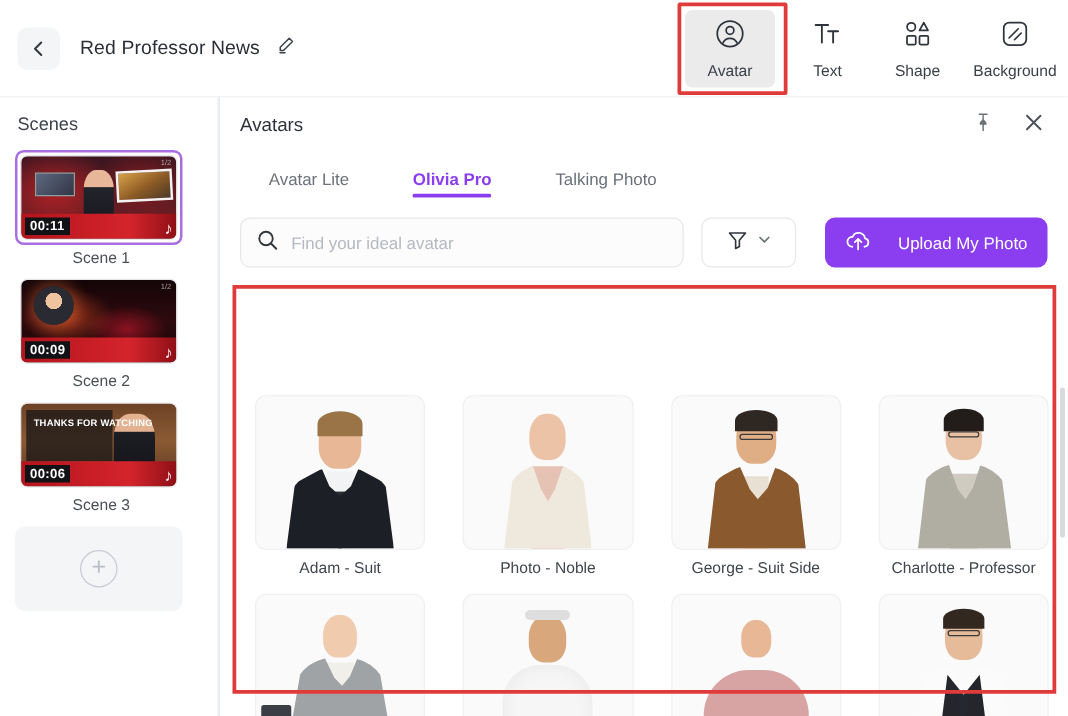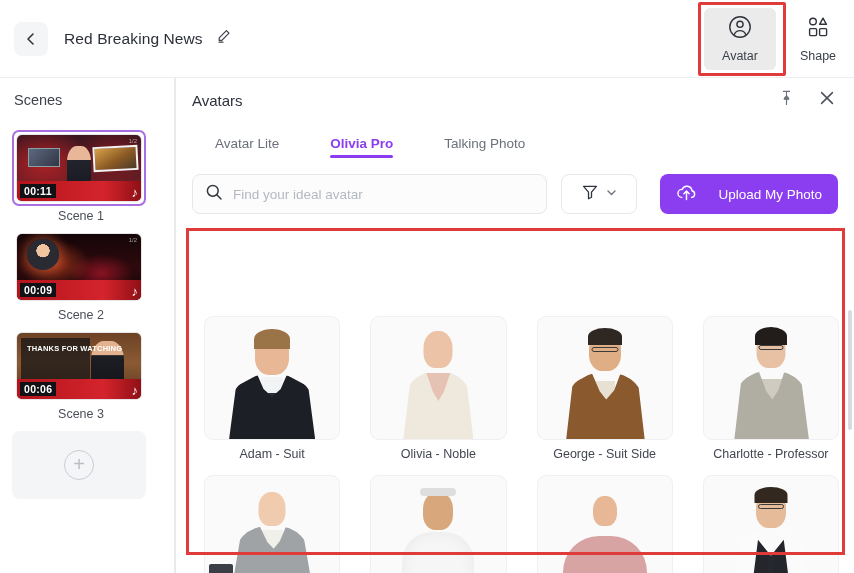--- a/index.html
+++ b/index.html
@@ -43,21 +43,21 @@
     border:3px solid #e03b3b; border-radius:2px; pointer-events:none;
   }
   .tool-bg { width:84px; }
 
   
   .sidebar {
     position:absolute; left:0; top:78px; width:175px; height:495px;
     background:#ffffff; border-right:1px solid #e8eaee;
     padding:14px 0 0 0; overflow:hidden;
   }
-  .scenes-title { font-size:14.5px; color:#3d424b; margin:0 0 22px 14px; }
+  .scenes-title { font-size:14.5px; color:#3d424b; margin:0 0 12px 14px; }
   .scene { margin:0 0 6px 12px; width:150px; }
   .thumb-outer {
     width:134px; height:76px; border-radius:7px; padding:3px;
     border:2px solid transparent; position:relative;
   }
   .thumb-outer.selected { border-color:#a96fe0; }
   .thumb {
     width:100%; height:100%; border-radius:5px; position:relative;
     overflow:hidden; box-shadow:0 0 0 1px #e6e6e9;
   }
@@ -183,21 +183,21 @@
 <div id="app">
 
   <div class="topbar">
     <div class="back-btn">
       <span>
         <svg width="14" height="14" viewBox="0 0 14 14">
             <path d="M9 2L4 7l5 5" fill="none" stroke="#33383f" stroke-width="1.6" stroke-linecap="round" stroke-linejoin="round"></path>
           </svg>
       </span>
     </div>
-    <div class="proj-title">Red Breaking News</div>
+    <div class="proj-title">Red Professor News</div>
     <div class="edit-pencil">
       <span>
         <svg width="17" height="17" viewBox="0 0 17 17">
             <path d="M11.4 2.6l2.6 2.6-7.2 7.2H4.2V9.8z" fill="none" stroke="#3b4049" stroke-width="1.2" stroke-linejoin="round"></path>
             <path d="M4 14.2h4" stroke="#3b4049" stroke-width="1.2" stroke-linecap="round"></path>
           </svg>
       </span>
     </div>
 
     <div class="tools">
@@ -208,33 +208,51 @@
                 <circle cx="13" cy="13" r="10.2" fill="none" stroke="#2f343c" stroke-width="1.4"></circle>
                 <circle cx="13" cy="10.3" r="3.1" fill="none" stroke="#2f343c" stroke-width="1.4"></circle>
                 <path d="M7.4 20.3a6.1 6.1 0 0111.2 0" fill="none" stroke="#2f343c" stroke-width="1.4" stroke-linecap="round"></path>
               </svg>
           </span>
           <span class="tlabel">Avatar</span>
         </div>
         <div class="tool-annot"></div>
       </div>
 
+      <div class="tool">
+        <span>
+          <svg width="26" height="26" viewBox="0 0 26 26">
+              <path d="M3.5 6h10M8.5 6v14" fill="none" stroke="#2f343c" stroke-width="1.5" stroke-linecap="round"></path>
+              <path d="M13.5 11h8M17.5 11v9" fill="none" stroke="#2f343c" stroke-width="1.5" stroke-linecap="round"></path>
+            </svg>
+        </span>
+        <span class="tlabel">Text</span>
+      </div>
 
       <div class="tool">
         <span>
           <svg width="26" height="26" viewBox="0 0 26 26">
               <circle cx="8" cy="7.5" r="3.3" fill="none" stroke="#2f343c" stroke-width="1.4"></circle>
               <path d="M18 4.2l3.4 6.1h-6.8z" fill="none" stroke="#2f343c" stroke-width="1.4" stroke-linejoin="round"></path>
               <rect x="4.6" y="14.6" width="7" height="7" rx="1" fill="none" stroke="#2f343c" stroke-width="1.4"></rect>
               <rect x="14.6" y="14.6" width="7" height="7" rx="1" fill="none" stroke="#2f343c" stroke-width="1.4"></rect>
             </svg>
         </span>
         <span class="tlabel">Shape</span>
       </div>
 
+      <div class="tool tool-bg">
+        <span>
+          <svg width="26" height="26" viewBox="0 0 26 26">
+              <rect x="4" y="4" width="18" height="18" rx="4.5" fill="none" stroke="#2f343c" stroke-width="1.4"></rect>
+              <path d="M8.2 16.4l7.4-7.4M12.6 17.8l5.4-5.4" stroke="#2f343c" stroke-width="1.3" stroke-linecap="round"></path>
+            </svg>
+        </span>
+        <span class="tlabel">Background</span>
+      </div>
     </div>
   </div>
 
   <div class="sidebar">
     <div class="scenes-title">Scenes</div>
 
     <div class="scene">
       <div class="thumb-outer selected">
         <div class="thumb t1">
           <div class="screen-l"></div>
@@ -362,21 +380,21 @@
         </div>
 
         <div class="card">
           <div class="card-img">
             <div class="head" style="width:29px;height:37px;top:14px;background:#ecc3a6;"></div>
             <div class="head" style="width:33px;height:40px;top:10px;background:#4a3323;border-radius:50% 50% 30% 30%;z-index:-1;"></div>
             <div class="shirt" style="width:26px;height:66px;background:#e5c2b4;"></div>
             <div class="shirt" style="width:24px;height:11px;background:#25272c;bottom:10px;"></div>
             <div class="body" style="width:70px;height:68px;background:#efe8dc;clip-path:polygon(0 100%,10% 14%,32% 0,42% 30%,50% 44%,58% 30%,68% 0,90% 14%,100% 100%);"></div>
           </div>
-          <div class="card-cap">Olivia - Noble</div>
+          <div class="card-cap">Photo - Noble</div>
         </div>
 
         <div class="card">
           <div class="card-img">
             <div class="head" style="width:32px;height:40px;top:14px;background:#dfae85;"></div>
             <div class="head" style="width:34px;height:17px;top:11px;background:#2f2721;border-radius:50% 50% 0 0;"></div>
             <div class="glasses" style="width:27px;top:30px;"></div>
             <div class="shirt" style="width:20px;height:58px;background:#e8e0d2;"></div>
             <div class="body" style="width:80px;height:66px;background:#8a5a2e;clip-path:polygon(2% 100%,10% 16%,34% 0,44% 28%,52% 40%,62% 26%,70% 0,92% 16%,100% 100%);"></div>
           </div>

